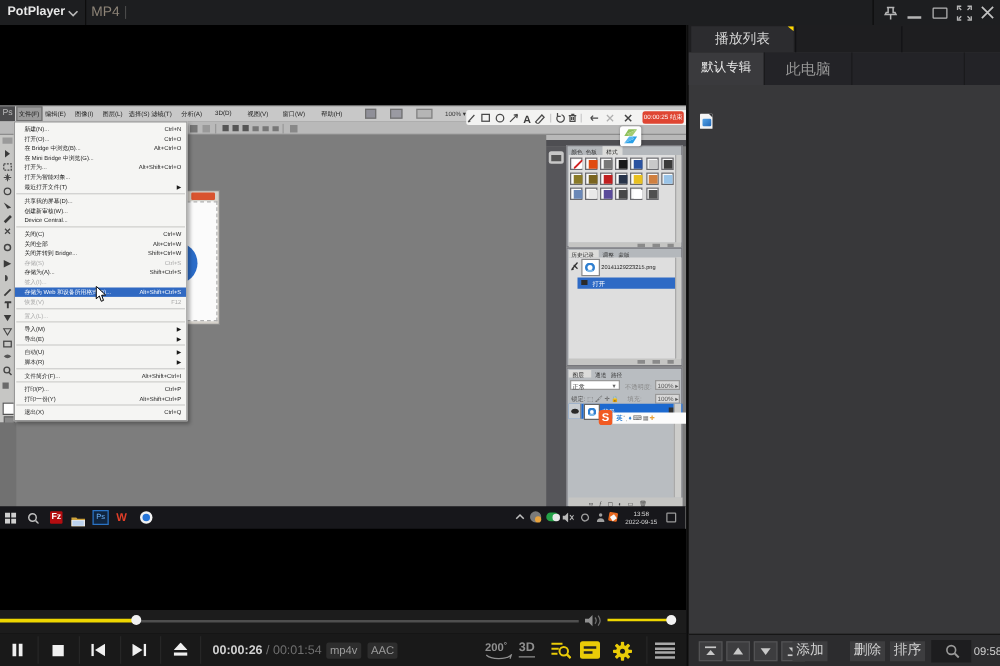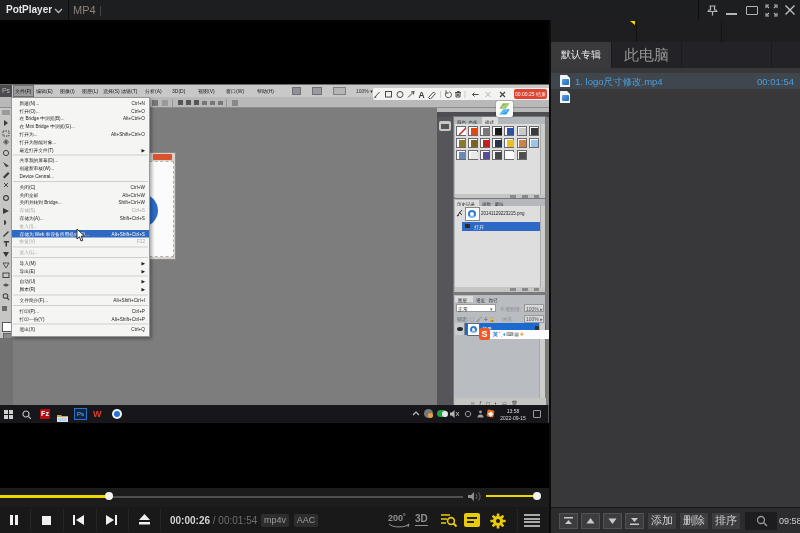--- a/index.html
+++ b/index.html
@@ -550,40 +550,36 @@
       <div style="height:2px;background:#a9a9a9;margin-bottom:1.5px;"></div>
       <div style="height:2px;background:#a9a9a9;margin-bottom:1.5px;"></div>
       <div style="height:2px;background:#a9a9a9;margin-bottom:1.5px;"></div>
       <div style="height:2px;background:#a9a9a9;"></div>
     </div>
   </div>
 
   <div class="abs" style="left:549px;top:20px;width:251px;height:513px;background:#38383a;border-left:2px solid #0c0c0c;box-sizing:border-box;" id="playlist">
 
     <div class="abs" style="left:0;top:0;width:249px;height:22px;background:#1e1e20;">
+      <div class="abs" style="left:2px;top:1px;width:82px;height:21px;background:#2c2c2f;color:#d5d5d5;font-size:11px;text-align:center;line-height:21px;">播放列表</div>
       <svg class="abs" style="left:79px;top:1px;" width="5" height="4">
           <path d="M0 0 L5 0 L5 4 z" fill="#ffd800"></path>
         </svg>
       <div class="abs" style="left:85px;top:1px;width:1px;height:21px;background:#121214;"></div>
       <div class="abs" style="left:170px;top:1px;width:1px;height:21px;background:#121214;"></div>
     </div>
 
     <div class="abs" style="left:0;top:22px;width:249px;height:26px;background:#232327;">
       <div class="abs" style="left:0;top:0;width:60px;height:26px;background:#3a3a3d;color:#ececec;font-size:10px;text-align:center;line-height:26px;">默认专辑</div>
       <div class="abs" style="left:60px;top:0;width:1px;height:26px;background:#1a1a1c;"></div>
-      <div class="abs" style="left:61px;top:0;width:69px;height:26px;color:#969696;font-size:15px;text-align:center;line-height:26px;">此电脑</div>
+      <div class="abs" style="left:61px;top:0;width:69px;height:26px;color:#969696;font-size:12px;text-align:center;line-height:26px;">此电脑</div>
       <div class="abs" style="left:130px;top:0;width:1px;height:26px;background:#1a1a1c;"></div>
       <div class="abs" style="left:220px;top:0;width:1px;height:26px;background:#1a1a1c;"></div>
     </div>
 
-    <div class="abs" style="left:0;top:53px;width:249px;height:16px;background:#3f464e;">
-      <div class="ficon" style="left:9px;top:2px;"></div>
-      <div class="abs" style="left:24px;top:2.5px;font-size:9.5px;color:#4d9fdd;">1. logo尺寸修改.mp4</div>
-      <div class="abs" style="right:6px;top:2.5px;font-size:9.5px;color:#4d9fdd;">00:01:54</div>
-    </div>
     <div class="abs" style="left:0;top:69px;width:249px;height:16px;">
       <div class="ficon" style="left:9px;top:2px;"></div>
     </div>
 
     <div class="abs" style="left:0;top:487px;width:249px;height:26px;background:#2c2c2e;border-top:1px solid #161616;box-sizing:border-box;">
       <div class="pbtn" style="left:8px;">
           <svg width="9" height="8" viewBox="0 0 9 8">
             <rect x="0" y="0" width="9" height="1.5" fill="#c8c8c8"></rect>
             <path d="M4.5 3 L8 7 L1 7 z" fill="#c8c8c8"></path>
           </svg>
@@ -597,21 +593,21 @@
           <svg width="9" height="8" viewBox="0 0 9 8">
             <path d="M4.5 7 L8.5 1.5 L0.5 1.5 z" fill="#c8c8c8"></path>
           </svg>
         </div>
       <div class="pbtn" style="left:74px;">
           <svg width="9" height="8" viewBox="0 0 9 8">
             <rect x="0" y="6.5" width="9" height="1.5" fill="#c8c8c8"></rect>
             <path d="M4.5 5 L8 1 L1 1 z" fill="#c8c8c8"></path>
           </svg>
         </div>
-      <div class="tbtn" style="left:97px;">添加</div>
+      <div class="tbtn" style="left:83px;">添加</div>
       <div class="tbtn" style="left:129px;">删除</div>
       <div class="tbtn" style="left:161px;">排序</div>
       <div class="abs" style="left:194px;top:4px;width:32px;height:18px;background:#1d1d1f;">
         <svg style="position:absolute;left:11px;top:3px;" width="12" height="12" viewBox="0 0 12 12">
           <circle cx="5" cy="5" r="3.5" stroke="#999" fill="none" stroke-width="1.3"></circle>
             <path d="M7.8 7.8 L11 11" stroke="#999" stroke-width="1.5"></path>
         </svg>
       </div>
       <div class="abs" style="left:228px;top:8px;font-size:9px;color:#cfcfcf;">09:58</div>
     </div>

